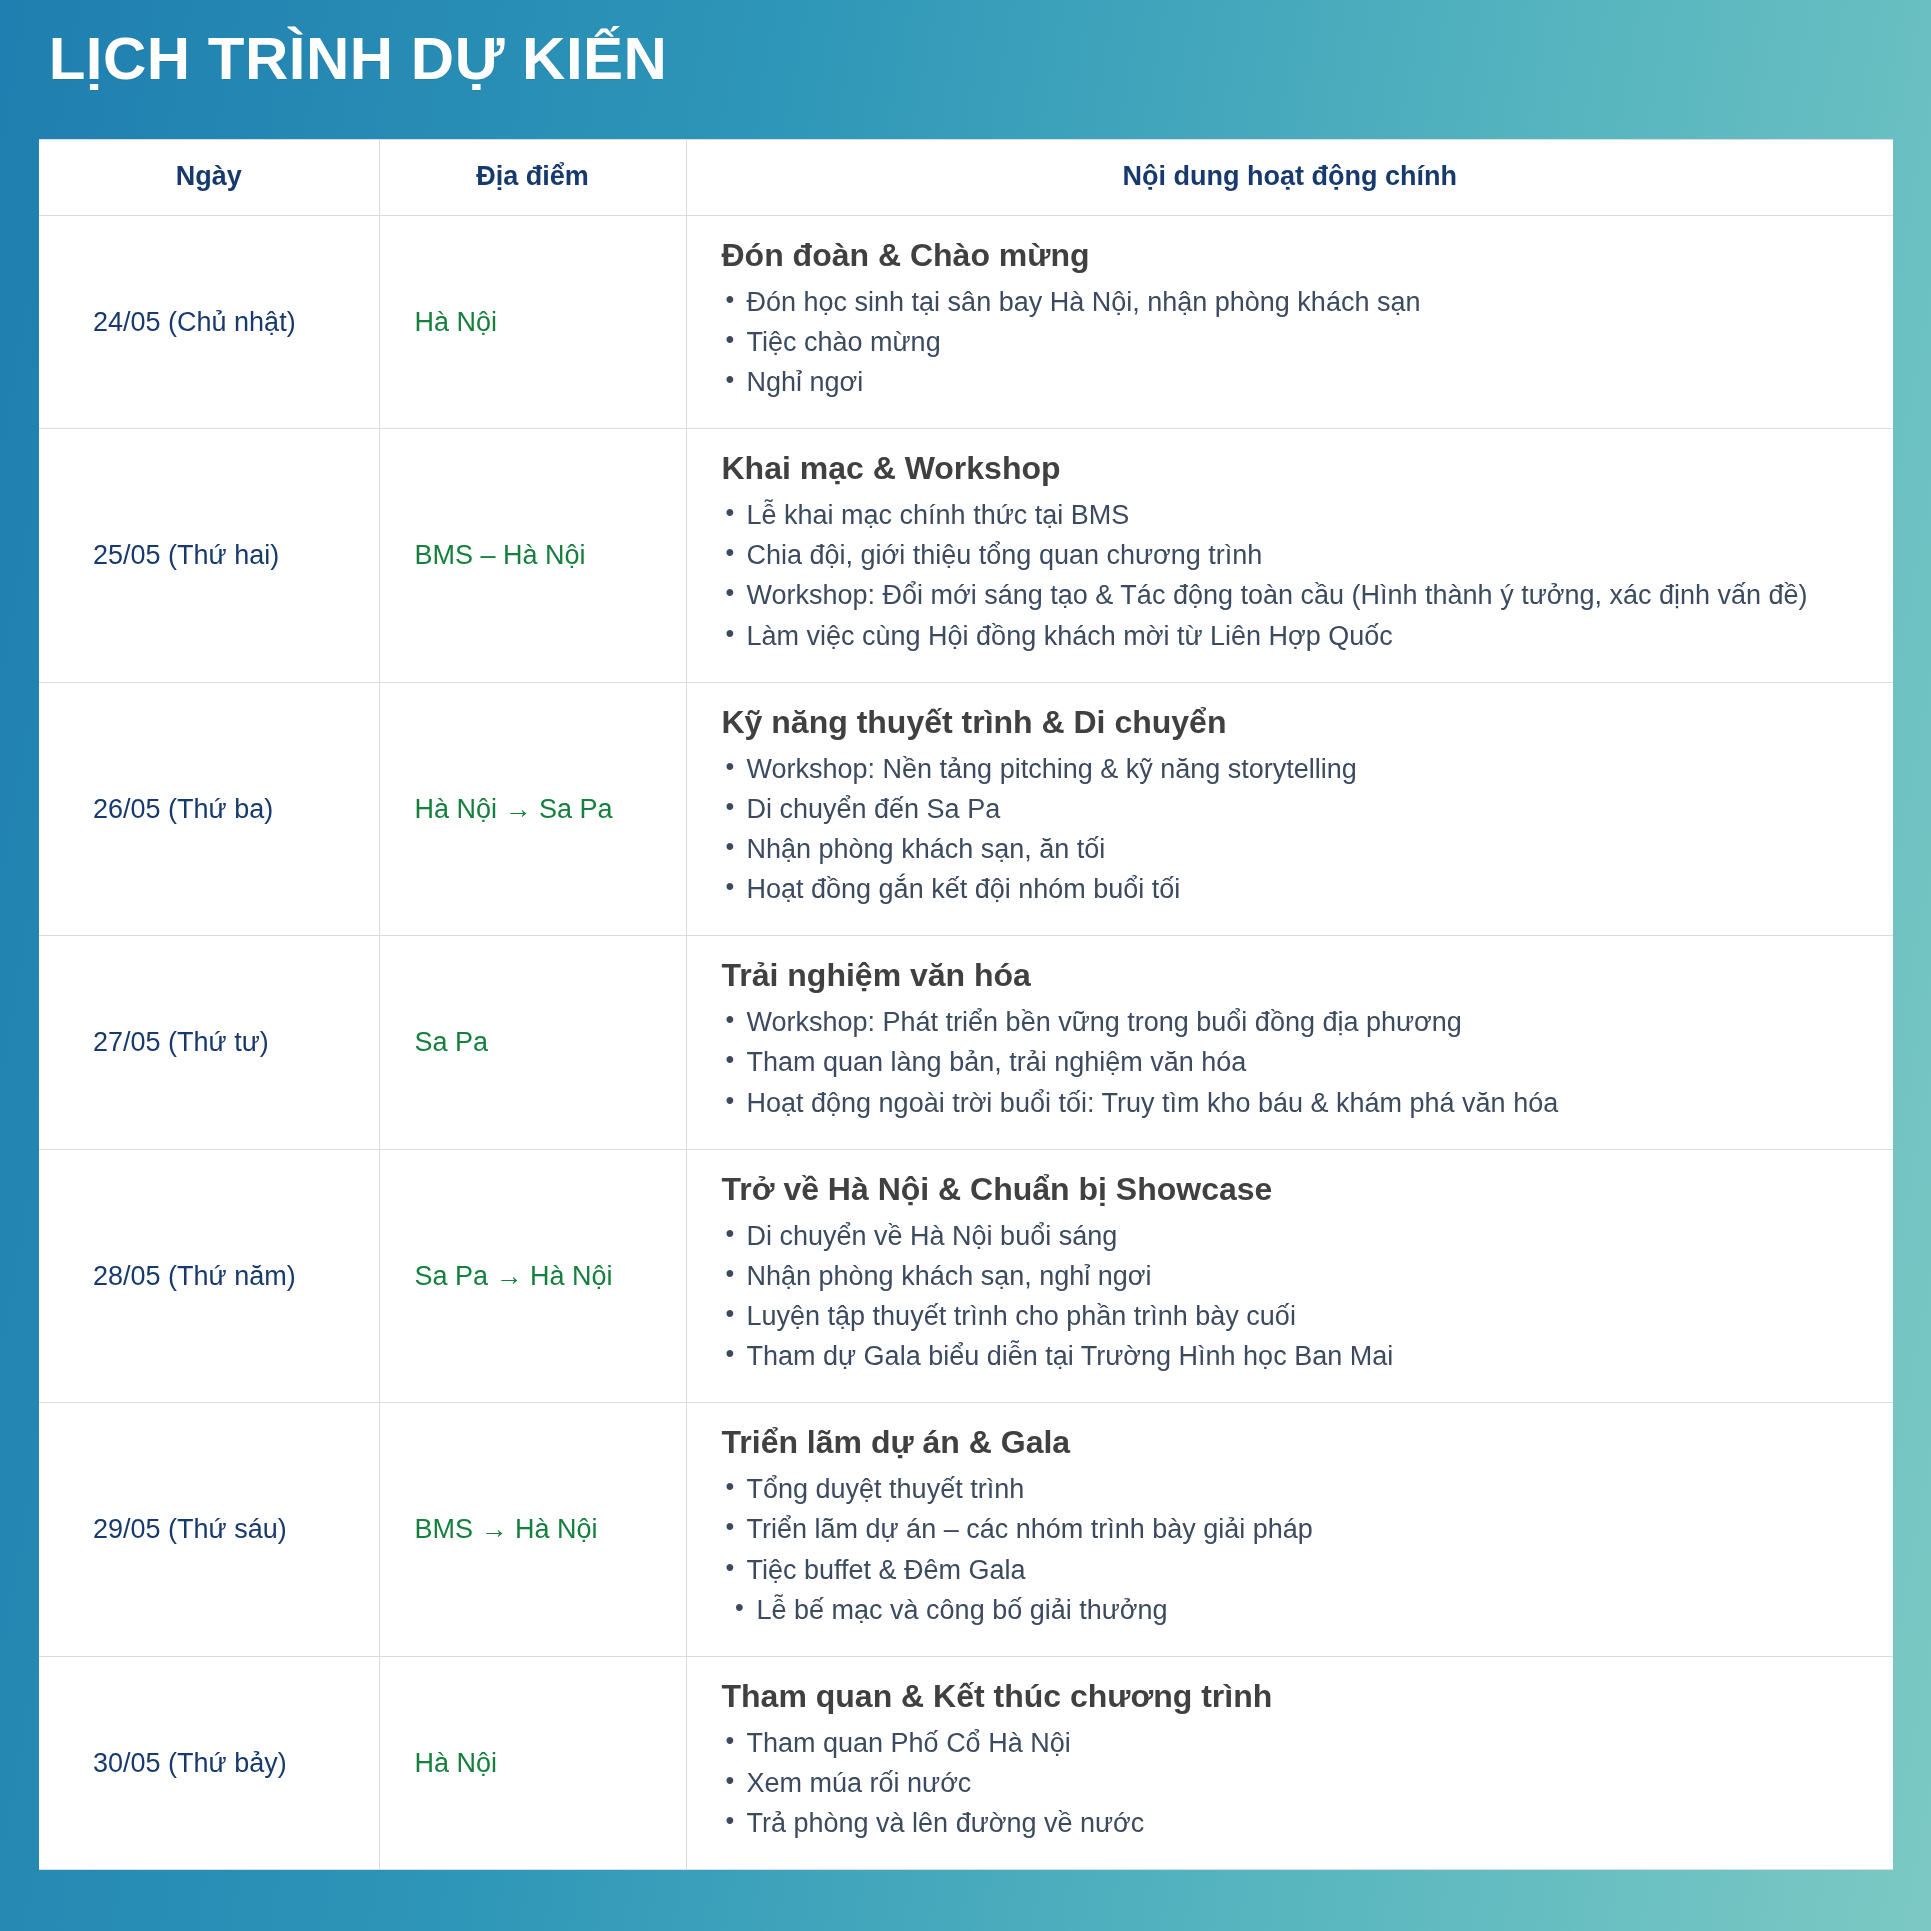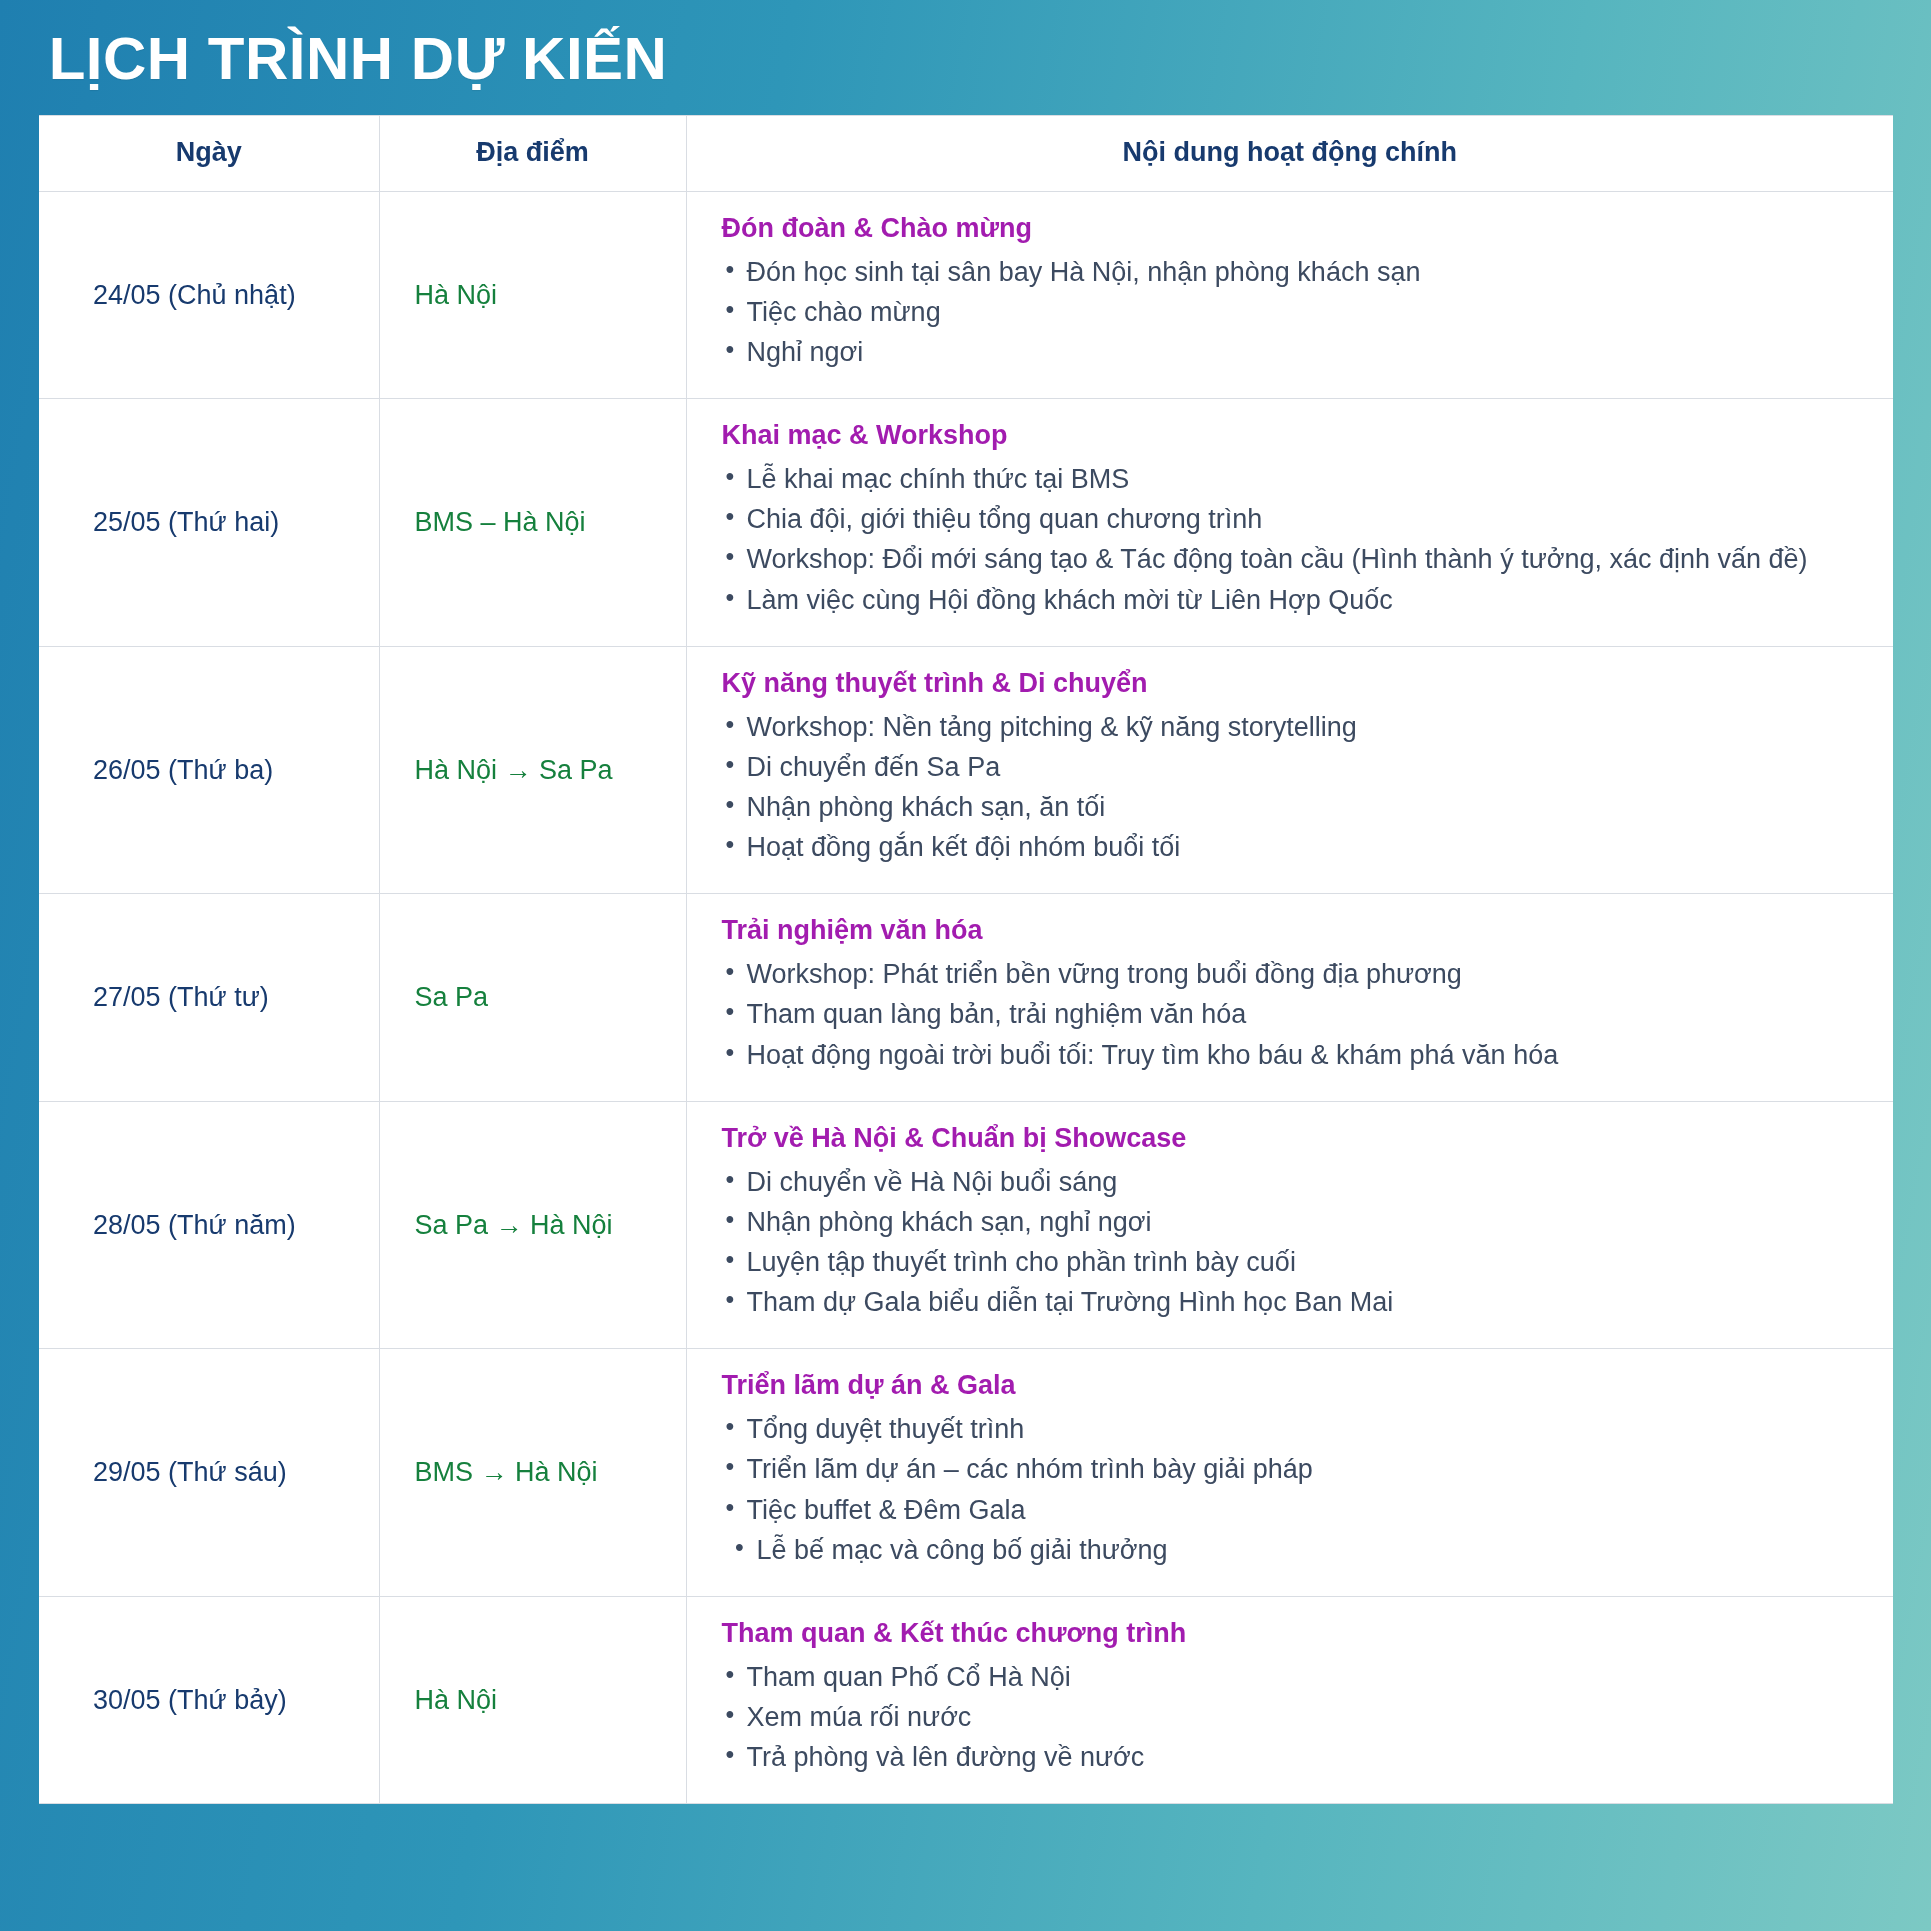--- a/index.html
+++ b/index.html
@@ -28,20 +28,21 @@
     padding: 27px 0 25px 9.7px;
     line-height: 1.05;
     text-shadow: 0 1px 1px rgba(0,0,0,0.07);
   }
   .table {
     background: #ffffff;
     width: 1854px;
     box-sizing: border-box;
     border-collapse: collapse;
     table-layout: fixed;
+    margin-top: 24px;
   }
   .table td, .table th {
     border: 1px solid #d9dde3;
     vertical-align: middle;
     box-sizing: border-box;
   }
   .table tr th:first-child, .table tr td:first-child { border-left: none; }
   .table tr th:last-child, .table tr td:last-child { border-right: none; }
   thead th {
     border-top: none;
@@ -66,22 +67,22 @@
   td.place {
     color: #15803d;
     font-size: 27px;
     padding: 17.4px 19.3px 17.4px 35px;
     font-weight: 400;
   }
   td.content {
     padding: 21px 39px 25px 35px;
   }
   .content-head {
-    color: #a21caf;
-    font-size: 27px;
+    color: #404040;
+    font-size: 32px;
     font-weight: bold;
     margin-bottom: 8.7px;
   }
   .bullets {
     list-style: none;
     margin: 0;
     padding: 0;
   }
   .bullets li {
     color: #3c4a60;

